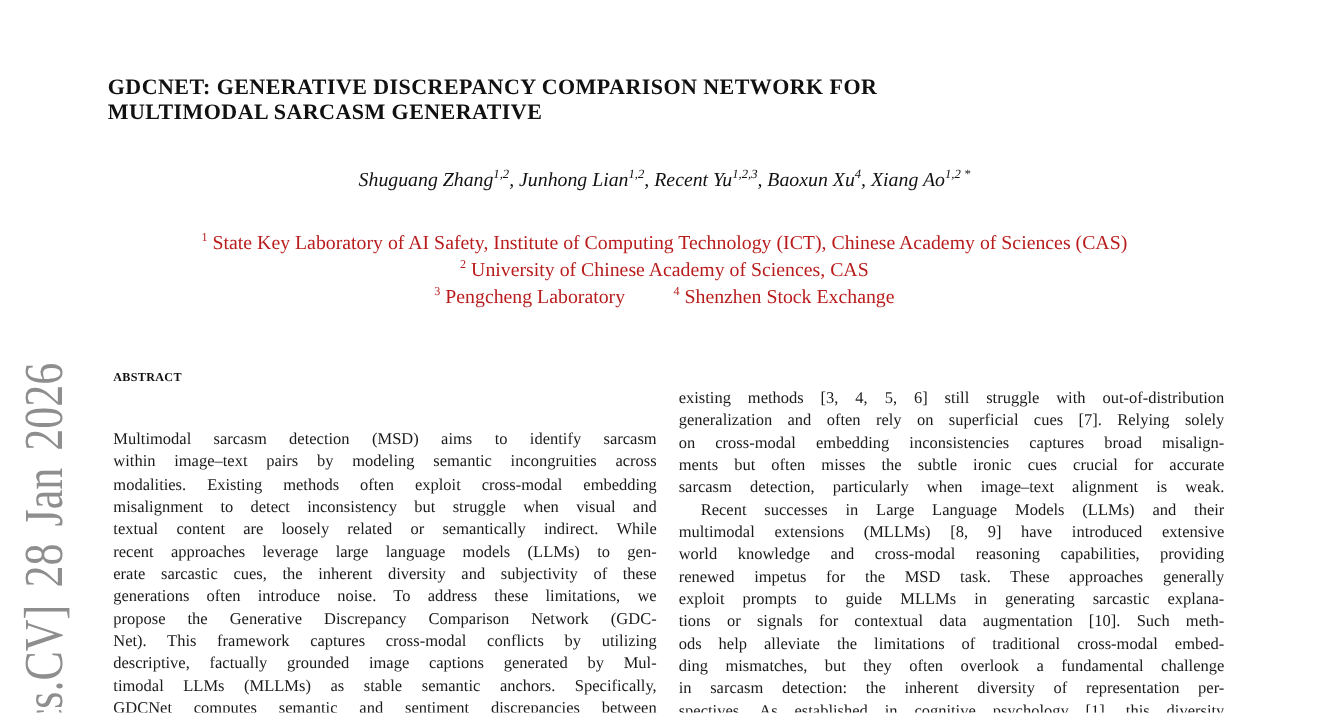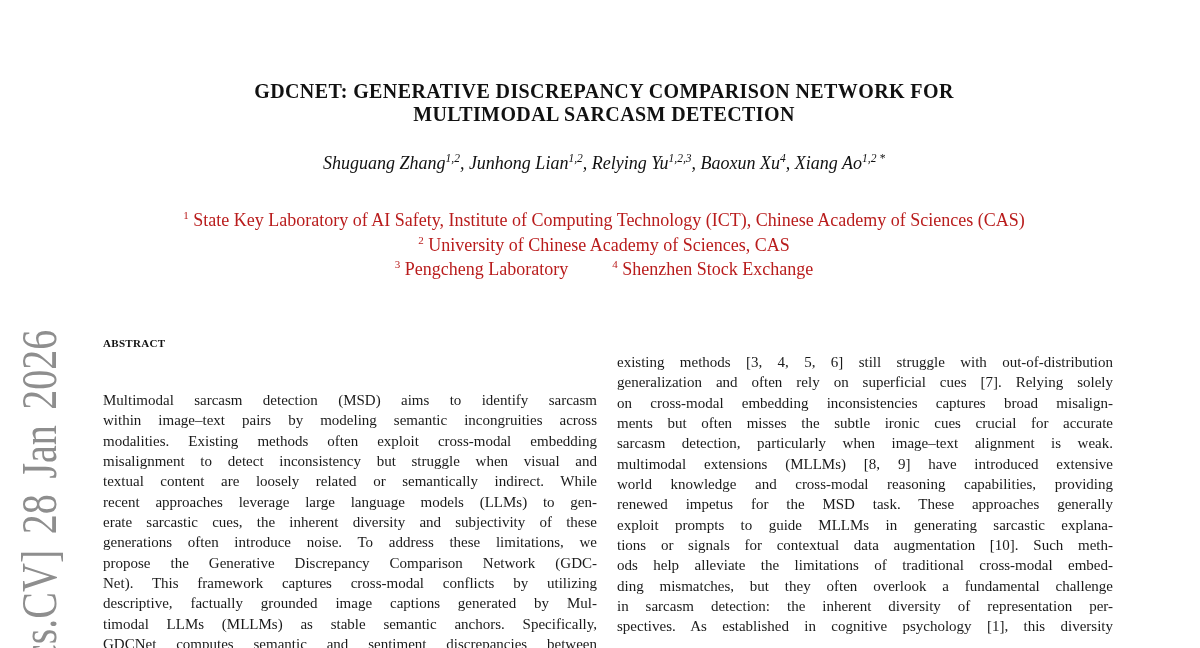--- a/index.html
+++ b/index.html
@@ -1,21 +1,21 @@
 <!DOCTYPE html>
 <html><head>
 <meta charset="utf-8">
 <style>
   html,body{margin:0;padding:0;background:#ffffff;}
   .page{
     position:relative;width:1200px;height:648px;background:#ffffff;overflow:hidden;
     font-family:"Liberation Serif",serif;color:#1a1a1a;
   }
   .paper-title{
-    position:absolute;left:98px;width:1012px;top:80px;text-align:center;
+    position:absolute;left:98px;width:1012px;top:68px;
     font-weight:bold;font-size:20px;line-height:23px;letter-spacing:0.4px;color:#111;
   }
   .authors-line{
     position:absolute;left:98px;width:1012px;top:152px;text-align:center;
     font-style:italic;font-size:18px;line-height:23px;color:#111;
   }
   .authors-line sup{font-size:11.5px;line-height:0;}
   .affiliations{
     position:absolute;left:60px;width:1088px;top:208px;text-align:center;
     font-size:18px;line-height:24.6px;color:#b91c1c;
@@ -43,24 +43,24 @@
 </style>
 </head>
 <body>
 
 <div class="page">
 
   <div class="arxiv-stamp" style="color: rgb(142, 142, 142);">cs.CV] 28 Jan 2026</div>
 
   <div class="paper-title">
     <div>GDCNET: GENERATIVE DISCREPANCY COMPARISON NETWORK FOR</div>
-    <div>MULTIMODAL SARCASM DETECTION</div>
+    <div>MULTIMODAL SARCASM GENERATIVE</div>
   </div>
 
-  <div class="authors-line"><span>Shuguang Zhang</span><sup>1,2</sup>, <span>Junhong Lian</span><sup>1,2</sup>, <span>Relying Yu</span><sup>1,2,3</sup>, <span>Baoxun Xu</span><sup>4</sup>, <span>Xiang Ao</span><sup>1,2 *</sup></div>
+  <div class="authors-line"><span>Shuguang Zhang</span><sup>1,2</sup>, <span>Junhong Lian</span><sup>1,2</sup>, <span>Recent Yu</span><sup>1,2,3</sup>, <span>Baoxun Xu</span><sup>4</sup>, <span>Xiang Ao</span><sup>1,2 *</sup></div>
 
   <div class="affiliations">
       <div class="affil-line"><sup>1</sup> State Key Laboratory of AI Safety, Institute of Computing Technology (ICT), Chinese Academy of Sciences (CAS)</div>
       <div class="affil-line"><sup>2</sup> University of Chinese Academy of Sciences, CAS</div>
       <div class="affil-line"><sup>3</sup> Pengcheng Laboratory<span class="affil-gap"></span><sup>4</sup> Shenzhen Stock Exchange</div>
     </div>
 
   <div class="abstract-heading">ABSTRACT</div>
 
   <div class="col col-left">
@@ -79,20 +79,21 @@
       <div class="line">GDCNet computes semantic and sentiment discrepancies between</div>
       <div class="line">the generated objective description and the original text, along-</div>
     </div>
 
   <div class="col col-right">
       <div class="line">existing methods [3, 4, 5, 6] still struggle with out-of-distribution</div>
       <div class="line">generalization and often rely on superficial cues [7]. Relying solely</div>
       <div class="line">on cross-modal embedding inconsistencies captures broad misalign-</div>
       <div class="line">ments but often misses the subtle ironic cues crucial for accurate</div>
       <div class="line">sarcasm detection, particularly when image–text alignment is weak.</div>
+      <div class="line indent">Recent successes in Large Language Models (LLMs) and their</div>
       <div class="line">multimodal extensions (MLLMs) [8, 9] have introduced extensive</div>
       <div class="line">world knowledge and cross-modal reasoning capabilities, providing</div>
       <div class="line">renewed impetus for the MSD task. These approaches generally</div>
       <div class="line">exploit prompts to guide MLLMs in generating sarcastic explana-</div>
       <div class="line">tions or signals for contextual data augmentation [10]. Such meth-</div>
       <div class="line">ods help alleviate the limitations of traditional cross-modal embed-</div>
       <div class="line">ding mismatches, but they often overlook a fundamental challenge</div>
       <div class="line">in sarcasm detection: the inherent diversity of representation per-</div>
       <div class="line">spectives. As established in cognitive psychology [1], this diversity</div>
     </div>

